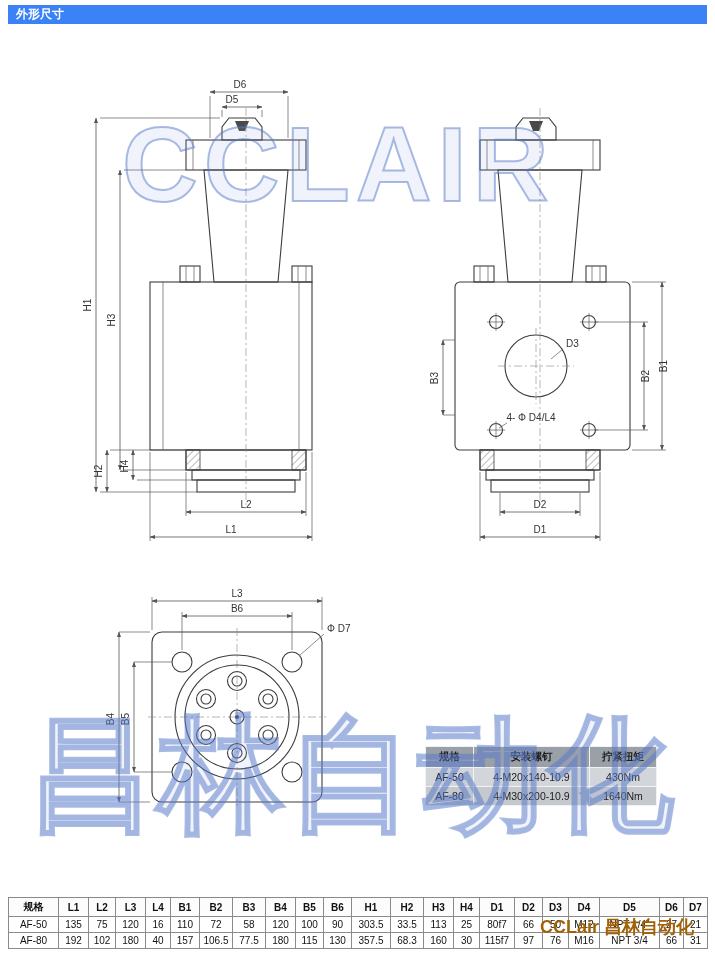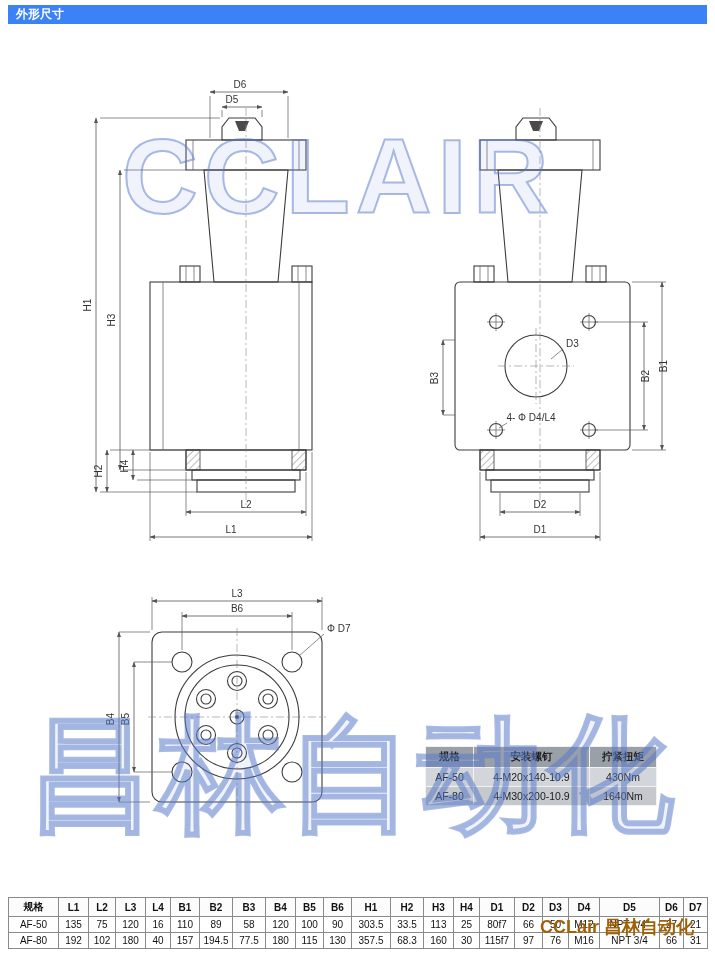--- a/index.html
+++ b/index.html
@@ -18,21 +18,21 @@
   .dim{fill:none;stroke:#555;stroke-width:0.8;}
   .cl{fill:none;stroke:#888;stroke-width:0.6;stroke-dasharray:8 3 2 3;}
   .dtext{fill:#333;font-size:10px;font-family:"Liberation Sans",sans-serif;}
   
   .wm{
     position:absolute;z-index:4;pointer-events:none;font-weight:bold;line-height:1;
     color:rgba(130,155,220,0.12);
     -webkit-text-stroke:2px rgba(85,120,200,0.5);
     white-space:nowrap;
   }
-  .wm-upper{left:122px;top:124px;font-size:105px;letter-spacing:6px;}
+  .wm-upper{left:122px;top:112px;font-size:105px;letter-spacing:6px;}
   .wm-lower{left:28px;top:712px;font-size:126px;letter-spacing:4px;}
   .wm-footer{
     position:absolute;left:540px;top:915px;z-index:5;pointer-events:none;
     font-size:18px;font-weight:bold;color:#a16207;white-space:nowrap;
   }
   
   table.screw{
     position:absolute;left:425px;top:746px;width:232px;z-index:2;
     border-collapse:collapse;font-size:10.5px;color:#1c1c1c;text-align:center;
   }
@@ -306,21 +306,21 @@
     </tr>
   </thead>
   <tbody>
     <tr>
       <td>AF-50</td>
       <td>135</td>
       <td>75</td>
       <td>120</td>
       <td>16</td>
       <td>110</td>
-      <td>89</td>
+      <td>72</td>
       <td>58</td>
       <td>120</td>
       <td>100</td>
       <td>90</td>
       <td>303.5</td>
       <td>33.5</td>
       <td>113</td>
       <td>25</td>
       <td>80f7</td>
       <td>66</td>
@@ -330,21 +330,21 @@
       <td>27</td>
       <td>21</td>
     </tr>
     <tr>
       <td>AF-80</td>
       <td>192</td>
       <td>102</td>
       <td>180</td>
       <td>40</td>
       <td>157</td>
-      <td>194.5</td>
+      <td>106.5</td>
       <td>77.5</td>
       <td>180</td>
       <td>115</td>
       <td>130</td>
       <td>357.5</td>
       <td>68.3</td>
       <td>160</td>
       <td>30</td>
       <td>115f7</td>
       <td>97</td>

